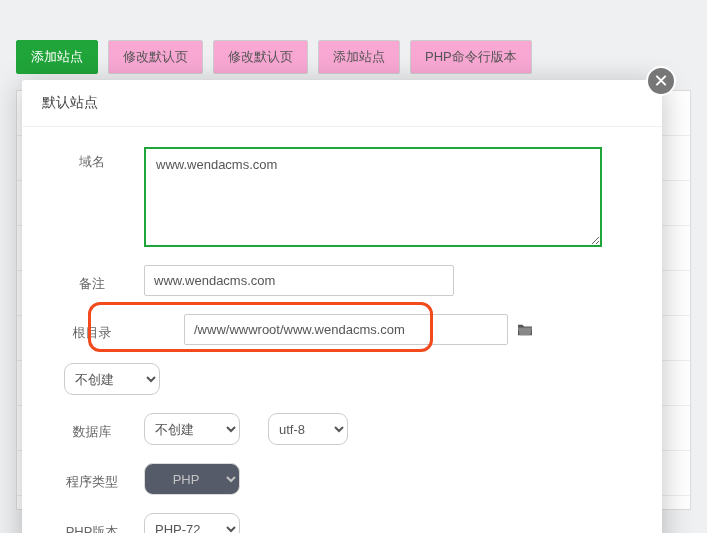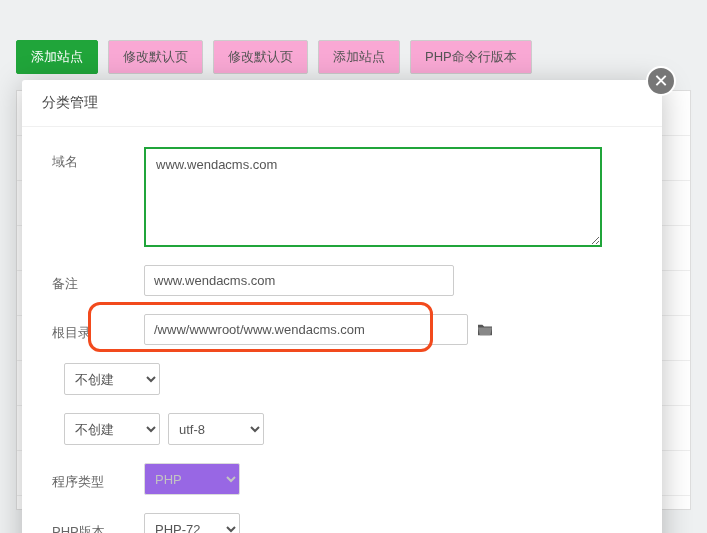--- a/index.html
+++ b/index.html
@@ -87,21 +87,21 @@
       padding: 20px 30px 0 30px;
     }
     .form-row {
       display: flex;
       align-items: center;
       margin-bottom: 18px;
     }
     .form-row.align-top { align-items: flex-start; }
     .form-label {
       width: 80px;
-      text-align: left;
+      text-align: center;
       color: #666;
       font-size: 13px;
       padding-top: 6px;
       flex-shrink: 0;
     }
     .form-control-wrap {
       margin-left: 12px;
       display: flex;
       align-items: center;
       gap: 8px;
@@ -126,25 +126,25 @@
       outline: none;
     }
     input.note { width: 310px; }
     input.root { width: 324px; }
     select {
       border: 1px solid #ccc;
       padding: 6px 6px;
       font-size: 13px;
       color: #555;
       background: #fff;
-      border-radius: 2px;
+      border-radius: 9px;
       height: 32px;
     }
     select.w90 { width: 96px; }
-    select.w100 { width: 96px; }
+    select.w100 { width: 80px; margin-left: 20px; }
     .root-highlight {
       position: absolute;
       border: 3px solid #f24a1d;
       border-radius: 12px;
       pointer-events: none;
     }
     .folder-icon {
       width: 18px; height: 14px;
       display: inline-block;
       cursor: pointer;
@@ -173,39 +173,39 @@
     <div class="bg-table-row"></div>
     <div class="bg-table-row"></div>
   </div>
 </div>
 
 <div class="modal-mask">
   <div class="modal">
     <div class="close-btn">
       <span>✕</span>
     </div>
-    <div class="modal-title">分类管理</div>
+    <div class="modal-title">默认站点</div>
 
     <div class="form">
 
       <div class="form-row align-top">
         <div class="form-label">域名</div>
         <div class="form-control-wrap">
           <textarea class="domain" style="">www.wendacms.com</textarea>
         </div>
       </div>
 
       <div class="form-row">
         <div class="form-label">备注</div>
         <div class="form-control-wrap">
           <input class="text note" type="text" value="www.wendacms.com" style="">
         </div>
       </div>
 
-      <div class="form-row" style="position:relative;">
+      <div class="form-row" style="position:relative;gap:40px;">
         <div class="form-label">根目录</div>
         <div class="form-control-wrap">
           <input class="text root" type="text" value="/www/wwwroot/www.wendacms.com" style="">
           <span class="folder-icon">
             <svg viewBox="0 0 20 16" width="18" height="14">
                 <path fill="#555" d="M2 2h5l2 2h9v10H2z"></path>
                 <path fill="#888" d="M0 5h16l-2 9H2z" transform="translate(2,0)"></path>
               </svg>
           </span>
         </div>
@@ -214,34 +214,35 @@
 
       <div class="form-row">
         <div class="form-control-wrap">
           <select class="w90">
             <option>不创建</option>
           </select>
         </div>
       </div>
 
       <div class="form-row">
+        <div class="form-label">数据库</div>
         <div class="form-control-wrap">
           <select class="w90">
             <option>不创建</option>
           </select>
           <select class="w100">
             <option>utf-8</option>
           </select>
         </div>
       </div>
 
       <div class="form-row">
         <div class="form-label">程序类型</div>
         <div class="form-control-wrap">
-          <select class="w90" disabled="" style="color:#aaa;background:#6d28d9;">
+          <select class="w90" disabled="" style="color:#aaa;background:#0f172a;text-align:center;">
             <option>PHP</option>
           </select>
         </div>
       </div>
 
       <div class="form-row" style="margin-bottom:0;">
         <div class="form-label">PHP版本</div>
         <div class="form-control-wrap">
           <select class="w90">
             <option>PHP-72</option>

